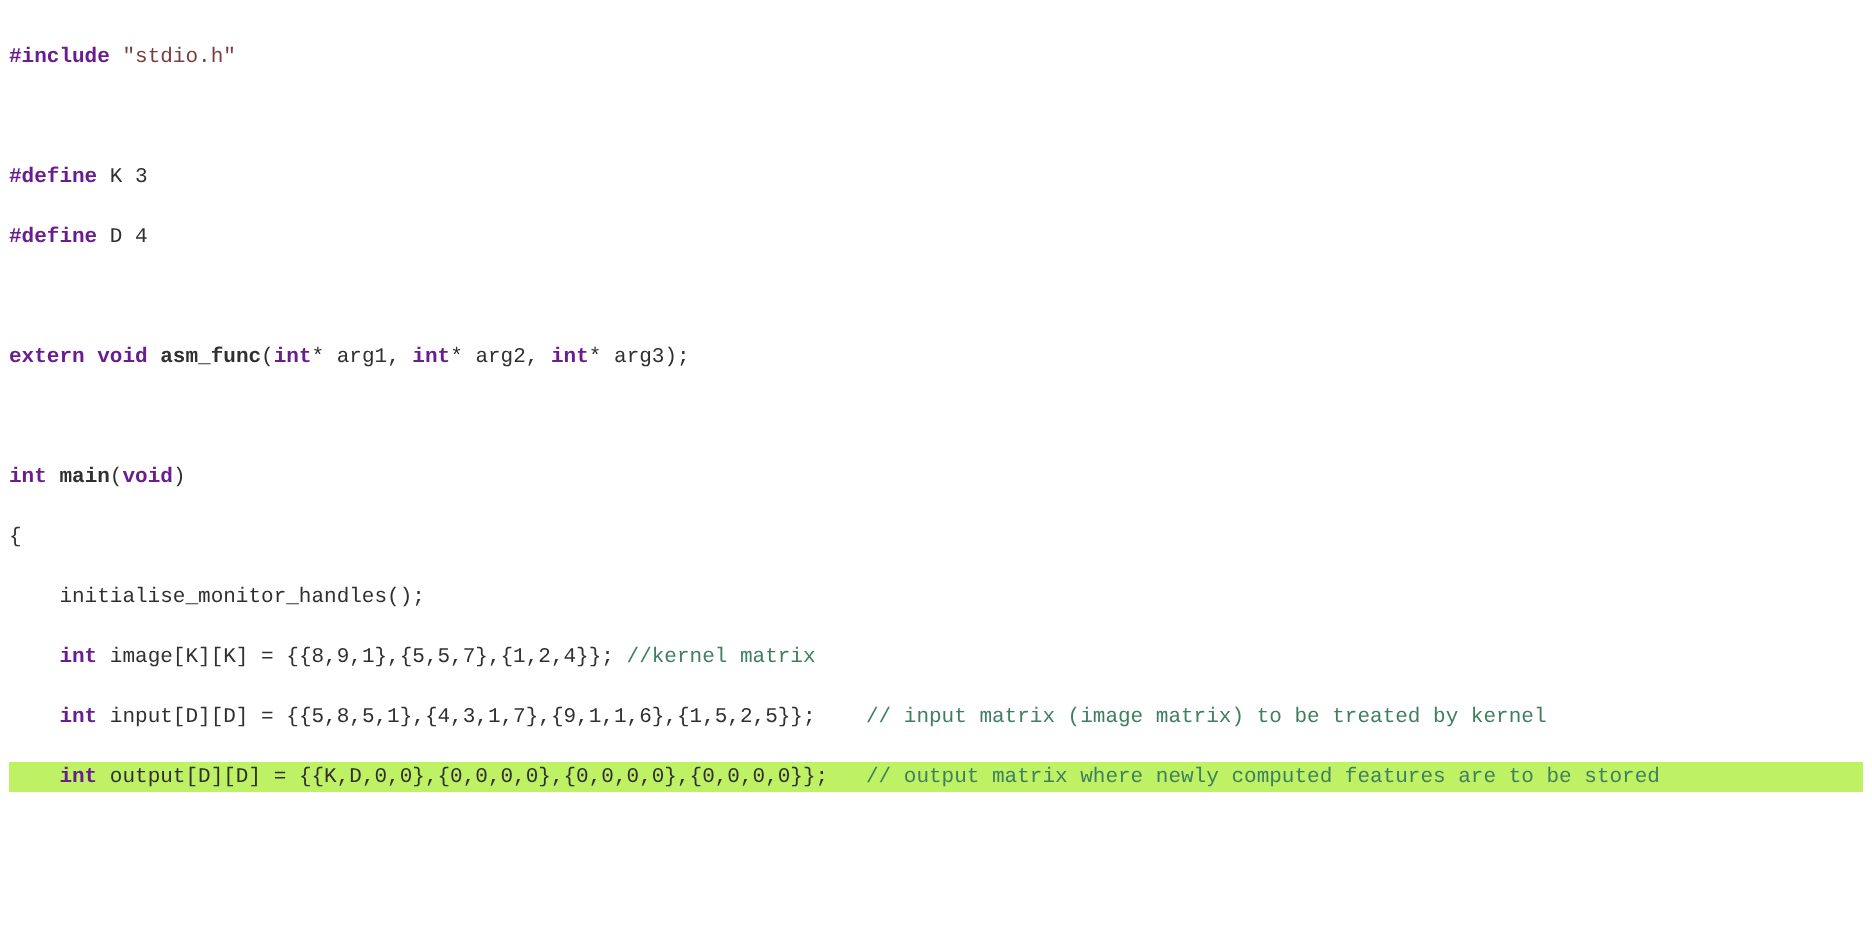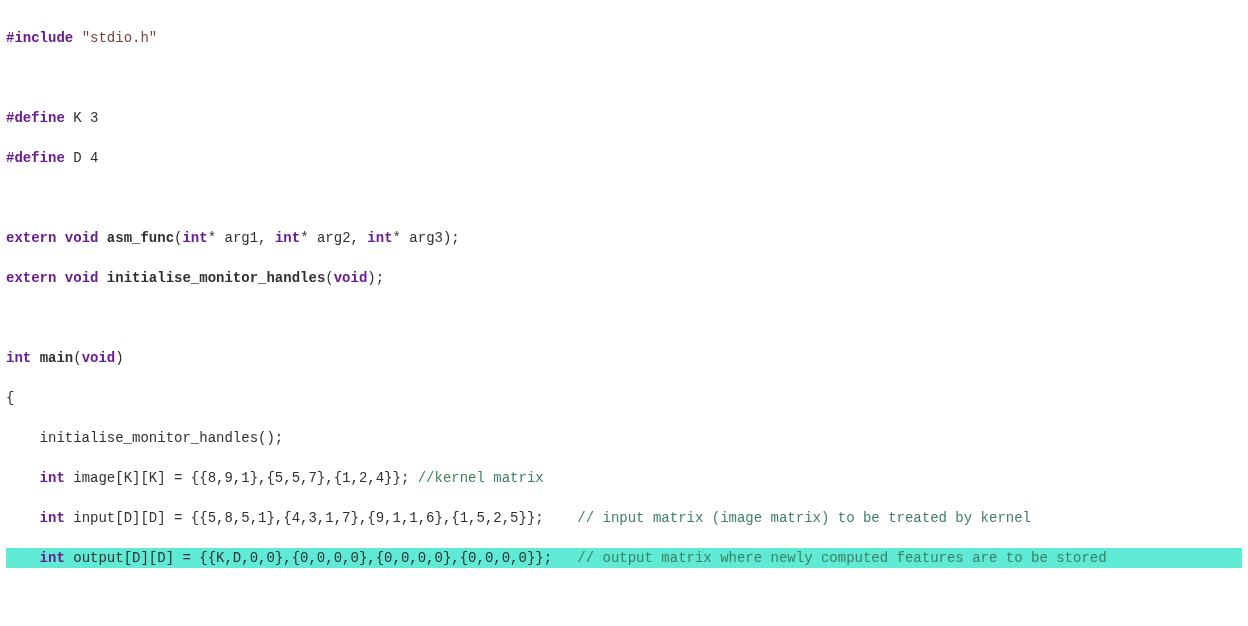--- a/index.html
+++ b/index.html
@@ -14,38 +14,37 @@
   }
   .code-area {
     padding: 8px 6px;
     white-space: pre;
   }
   .line {
     display: block;
     min-height: 20px;
   }
   .highlight {
-    background: #5eead4;
+    background: #bef264;
   }
   .kw    { color: #6a1d8f; font-weight: bold; }   
   .str   { color: #7a3e3e; }                      
   .fn    { color: #303030; font-weight: bold; margin-top: 32px; }   
   .cmt   { color: #3f7f5f; }
 </style>
 </head>
 <body>
 
 <div class="code-area">
 <span class="line"><span class="kw">#include</span><span> </span><span class="str">"</span><span class="str">stdio.h</span><span class="str">"</span></span>
 <span class="line"></span>
 <span class="line"><span class="kw">#define</span><span> K 3</span></span>
 <span class="line"><span class="kw">#define</span><span> D 4</span></span>
 <span class="line"></span>
 <span class="line"><span class="kw">extern</span><span> </span><span class="kw">void</span><span> </span><span class="fn">asm_func</span><span>(</span><span class="kw">int</span><span>* arg1, </span><span class="kw">int</span><span>* arg2, </span><span class="kw">int</span><span>* arg3);</span></span>
-<span class="line"><span class="kw">extern</span><span> </span><span class="kw">void</span><span> </span><span class="fn">initialise_monitor_handles</span><span>(</span><span class="kw">void</span><span>);</span></span>
 <span class="line"></span>
 <span class="line"><span class="kw">int</span><span> </span><span class="fn">main</span><span>(</span><span class="kw">void</span><span>)</span></span>
 <span class="line">{</span>
 <span class="line">    initialise_monitor_handles();</span>
 <span class="line"><span>    </span><span class="kw">int</span><span> image[K][K] = {{8,9,1},{5,5,7},{1,2,4}}; </span><span class="cmt">//kernel matrix</span></span>
 <span class="line"><span>    </span><span class="kw">int</span><span> input[D][D] = {{5,8,5,1},{4,3,1,7},{9,1,1,6},{1,5,2,5}};    </span><span class="cmt">// input matrix (image matrix) to be treated by kernel</span></span>
 <span class="line highlight"><span>    </span><span class="kw">int</span><span> output[D][D] = {{K,D,0,0},{0,0,0,0},{0,0,0,0},{0,0,0,0}};   </span><span class="cmt">// output matrix where newly computed features are to be stored</span></span>
 
 
 

